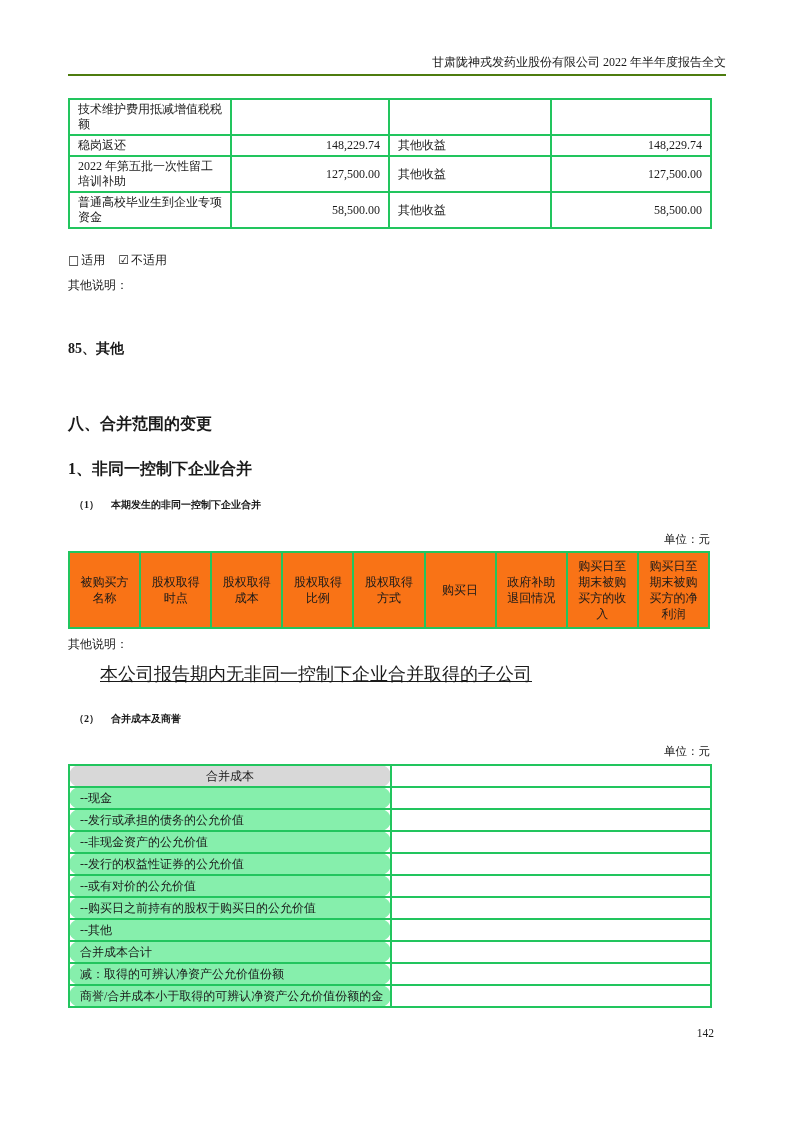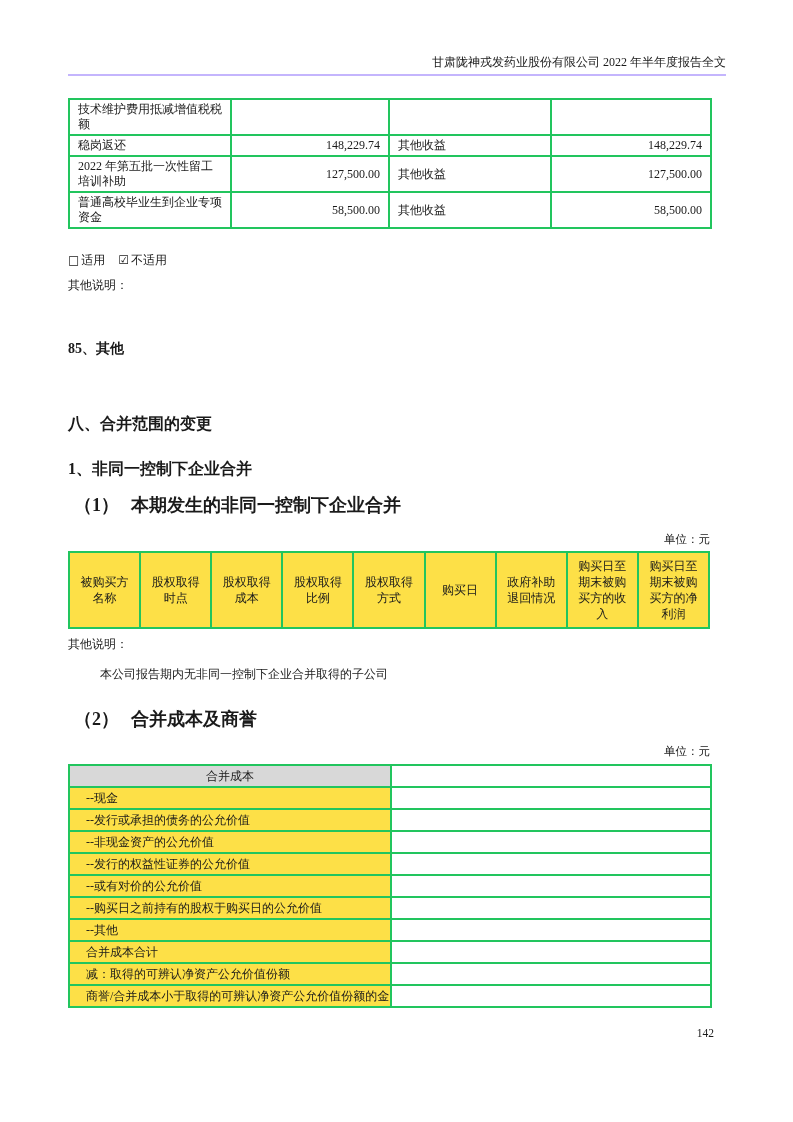--- a/index.html
+++ b/index.html
@@ -15,21 +15,21 @@
     font-size: 12px;
     padding: 55px 67px 0 68px;
     overflow: hidden;
   }
   
   .page-header {
     text-align: right;
     font-size: 12px;
     line-height: 14px;
     padding-bottom: 5px;
-    border-bottom: 2px solid #c4b5fd;
+    border-bottom: 2px solid #4d7c0f;
   }
   
   table {
     border-collapse: collapse;
     table-layout: fixed;
     width: 642px;
     font-size: 12px;
     color: #1a1a1a;
   }
   td, th { border: 2px solid #22c55e; vertical-align: middle; font-weight: normal; }
@@ -43,41 +43,41 @@
   
   .h3 { font-weight: bold; font-size: 12.5px; margin-top: 14px; line-height: 17px; }
   .h3 .h-num { margin-right: 14px; }
   .check-line { margin-top: 24px; font-size: 12px; line-height: 15px; }
   .check-line .opt { margin-right: 10px; }
   .check-line .cb { margin-right: 2px; font-family: "DejaVu Sans", sans-serif; font-size: 12px; }
   .note-label { margin-top: 10px; font-size: 12px; line-height: 15px; }
   .h2a { font-weight: bold; font-size: 14px; margin-top: 47px; line-height: 18px; }
   .h1 { font-weight: bold; font-size: 16px; margin-top: 56px; line-height: 20px; }
   .h2b { font-weight: bold; font-size: 16px; margin-top: 26px; line-height: 18px; }
-  .h4 { font-weight: bold; font-size: 18px; margin-top: 19px; line-height: 16px; margin-left: 6px; }
+  .h4 { font-weight: bold; font-size: 10px; margin-top: 19px; line-height: 16px; margin-left: 6px; }
   .h4 .h-num { margin-right: 12px; }
   .h4b { margin-top: 28px; }
   .unit-line { text-align: right; font-size: 11.5px; line-height: 14px; margin-top: 19px; margin-bottom: 5px; width: 642px; }
   .unit-line2 { margin-top: 17px; margin-bottom: 6px; }
   
   .merger-table th {
-    background: #fde047;
+    background: #f97316;
     text-align: center;
     padding: 5px 10px;
     line-height: 16px;
     height: 75px;
     font-size: 12px;
   }
   
   .other-note { margin-top: 8px; font-size: 12px; line-height: 15px; }
-  .merger-note-text { margin-top: 13px; margin-left: 32px; font-size: 12px; line-height: 18px; }
+  .merger-note-text { margin-top: 13px; margin-left: 32px; font-size: 18px; line-height: 18px; text-decoration: underline; }
   
   .cost-table { margin-top: 0; }
-  .cost-table td { height: 18px; padding: 2px 16px; line-height: 16px; }
-  .cost-table td.label-cell { background: #fde047; white-space: nowrap; overflow: hidden; }
+  .cost-table td { height: 18px; padding: 2px 10px; line-height: 16px; border-radius: 11px; }
+  .cost-table td.label-cell { background: #86efac; white-space: nowrap; overflow: hidden; }
   .cost-table td.head-cell { background: #d8d8d8; text-align: center; }
   .cost-table td.value-cell { background: #ffffff; }
   
   .page-number { margin-top: 18px; text-align: right; padding-right: 12px; font-size: 11.5px; line-height: 15px; width: 658px; }
 </style>
 </head>
 <body>
 
 <div class="page">
 

